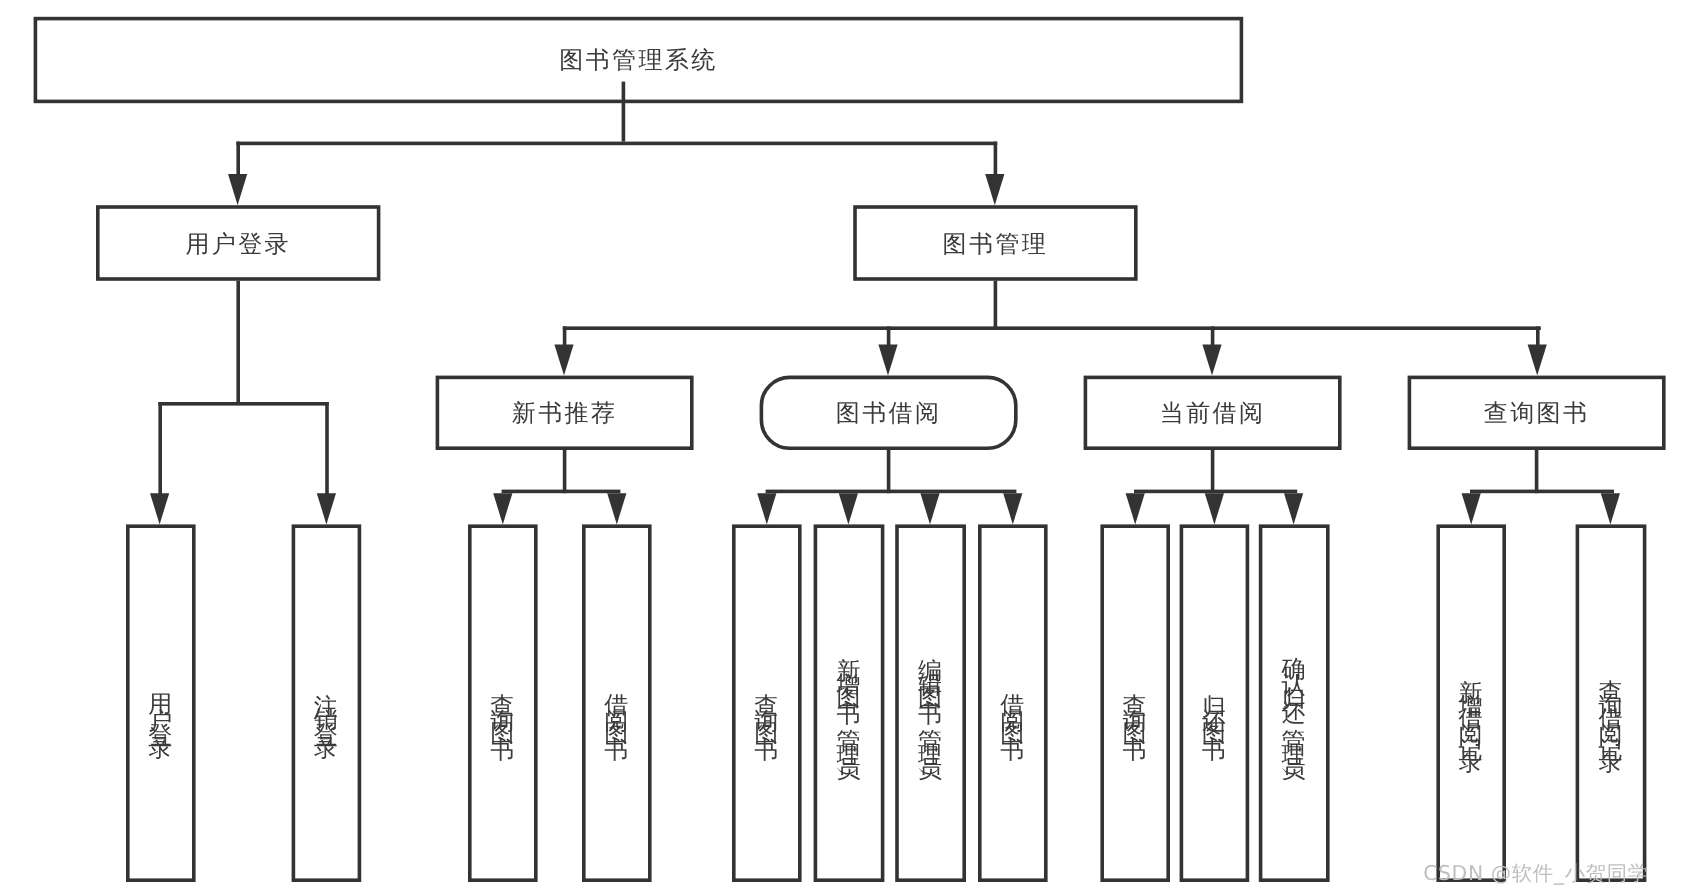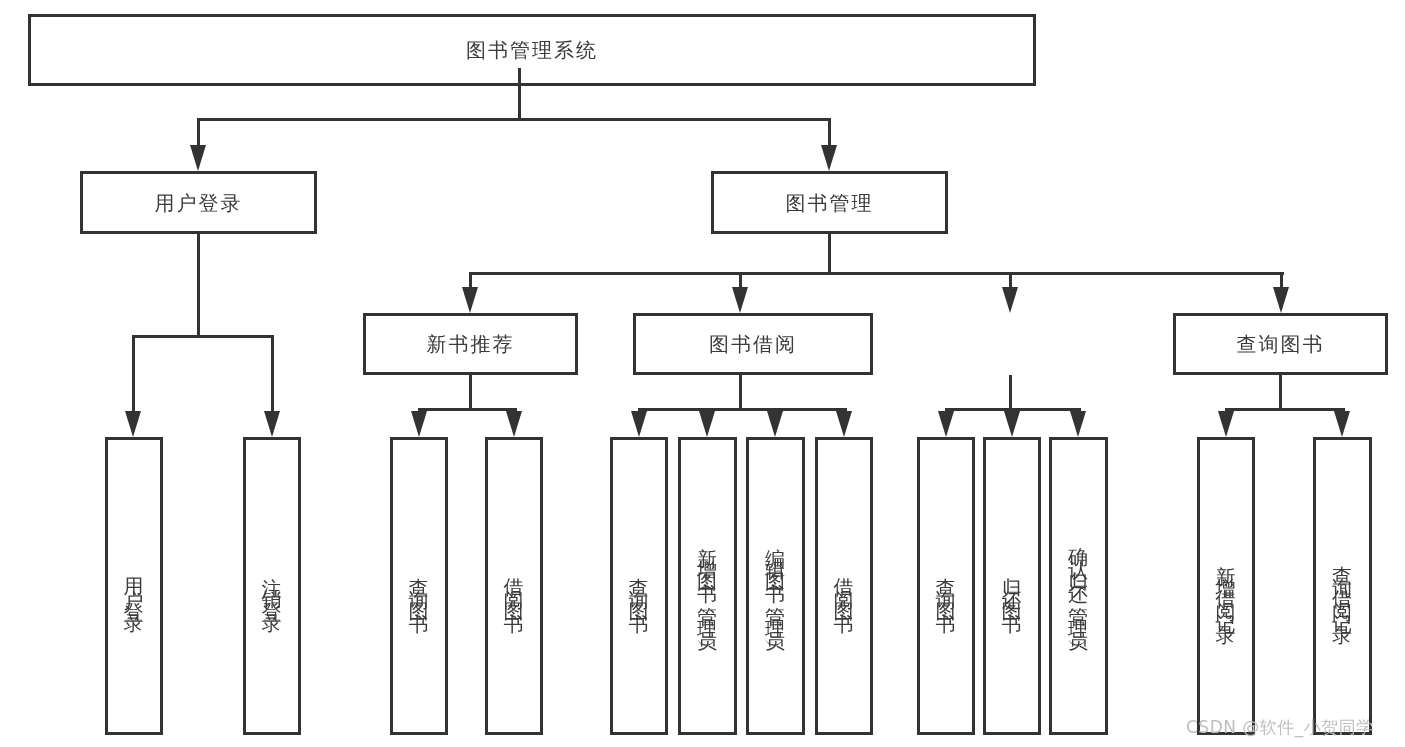--- a/index.html
+++ b/index.html
@@ -89,22 +89,25 @@
   <div class="vline" style="left:739px; top:272px; height:20px;"></div>
   <div class="arrow" style="left:732px; top:287px;"></div>
   <div class="vline" style="left:1009px; top:272px; height:20px;"></div>
   <div class="arrow" style="left:1002px; top:287px;"></div>
   <div class="vline" style="left:1280px; top:272px; height:20px;"></div>
   <div class="arrow" style="left:1273px; top:287px;"></div>
 
   <div class="node" style="left:363px; top:313px; width:215px; height:62px;text-align:right;">
     <span class="hlabel">新书推荐</span>
   </div>
-  <div class="node" style="left:633px; top:313px; width:240px; height:62px;">
+  <div class="node" style="left:633px; top:313px; width:215px; height:62px;border-radius:25px;">
     <span class="hlabel">图书借阅</span>
+  </div>
+  <div class="node" style="left:903px; top:313px; width:215px; height:62px;">
+    <span class="hlabel">当前借阅</span>
   </div>
   <div class="node" style="left:1173px; top:313px; width:215px; height:62px;">
     <span class="hlabel">查询图书</span>
   </div>
 
   <div class="vline" style="left:469px; top:375px; height:36px;"></div>
   <div class="hline" style="left:418px; top:408px; width:99px;"></div>
   <div class="arrow" style="left:411px; top:411px;"></div>
   <div class="arrow" style="left:506px; top:411px;"></div>
 

